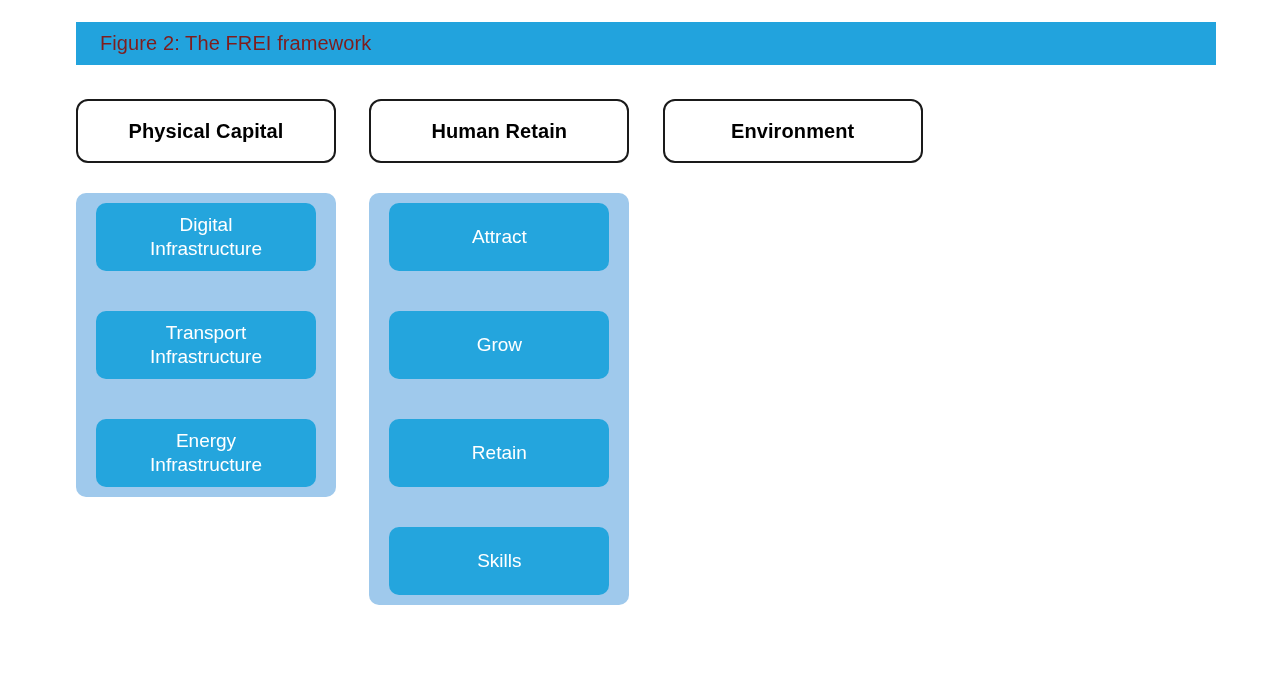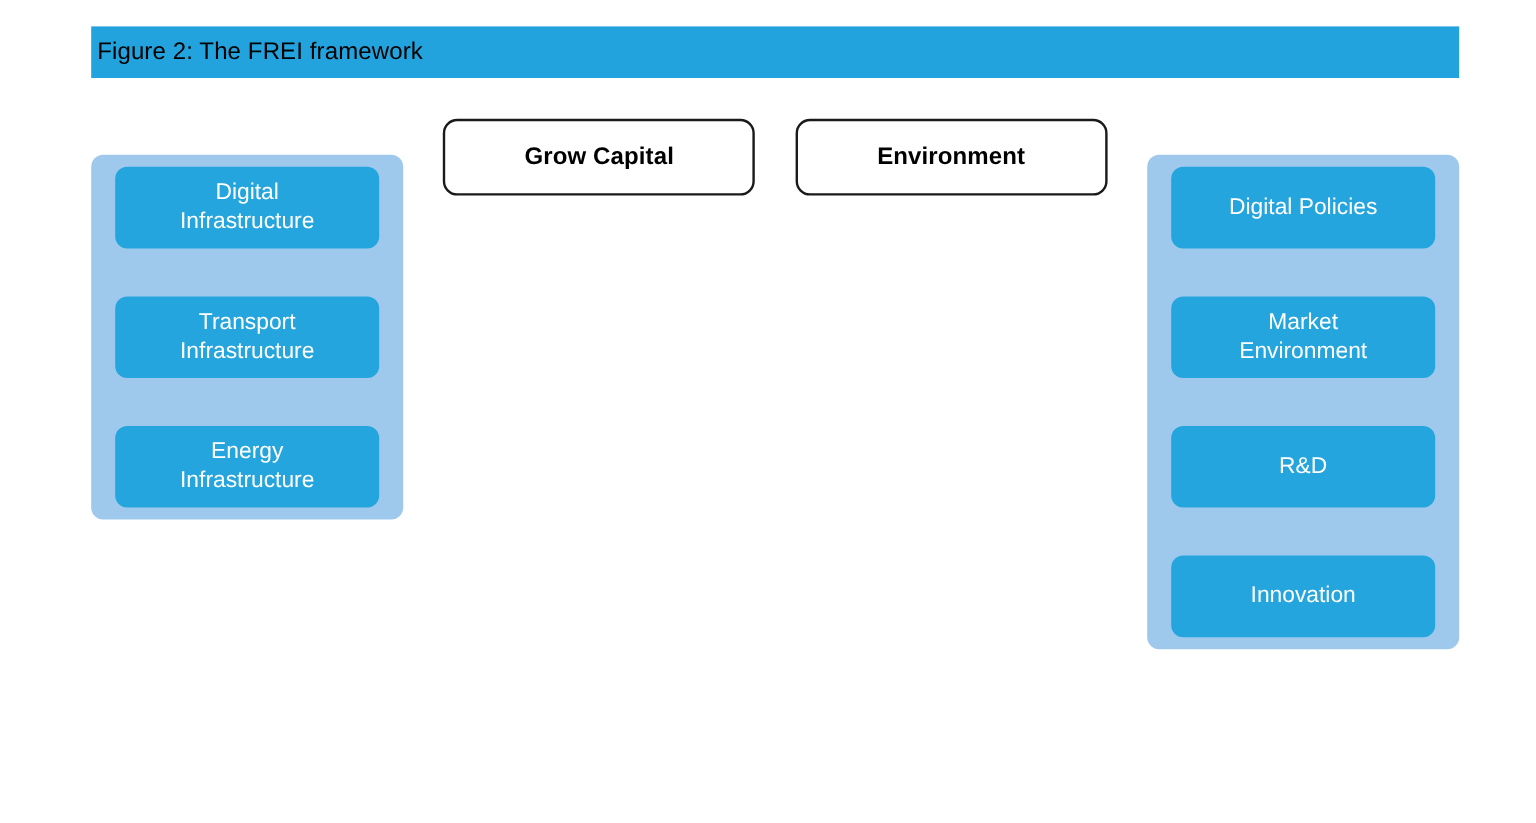--- a/index.html
+++ b/index.html
@@ -28,25 +28,25 @@
     position: absolute;
     left: 76px;
     top: 22px;
     width: 1140px;
     height: 43px;
     background: #22A3DD;
     display: flex;
     align-items: center;
   }
   .title-bar .title-text {
-    color: #000000;
+    color: #7f1d1d;
     font-size: 20px;
     font-weight: 400;
     letter-spacing: 0.1px;
-    padding-left: 5px;
+    padding-left: 24px;
     white-space: nowrap;
   }
 
   
   .columns {
     position: absolute;
     left: 76px;
     top: 99px;
     width: 1140px;
     height: 560px;
@@ -118,56 +118,59 @@
 
 <div id="figure-root">
 
   <div class="title-bar">
     <span class="title-text">Figure 2: The FREI framework</span>
   </div>
 
   <div class="columns">
 
     <div class="column">
+      <div class="pillar-header">
+        <span class="pillar-title">Physical Capital</span>
+      </div>
       <div class="subindex-group">
         <div class="subindex">
           <span class="subindex-label">Digital<br>Infrastructure</span>
         </div>
         <div class="subindex">
           <span class="subindex-label">Transport<br>Infrastructure</span>
         </div>
         <div class="subindex">
           <span class="subindex-label">Energy<br>Infrastructure</span>
         </div>
       </div>
     </div>
 
     <div class="column">
       <div class="pillar-header">
-        <span class="pillar-title">Grow Capital</span>
+        <span class="pillar-title">Human Retain</span>
+      </div>
+      <div class="subindex-group">
+        <div class="subindex">
+          <span class="subindex-label">Attract</span>
+        </div>
+        <div class="subindex">
+          <span class="subindex-label">Grow</span>
+        </div>
+        <div class="subindex">
+          <span class="subindex-label">Retain</span>
+        </div>
+        <div class="subindex">
+          <span class="subindex-label">Skills</span>
+        </div>
       </div>
     </div>
 
     <div class="column">
       <div class="pillar-header">
         <span class="pillar-title">Environment</span>
       </div>
     </div>
 
     <div class="column">
-      <div class="subindex-group">
-        <div class="subindex">
-          <span class="subindex-label">Digital Policies</span>
-        </div>
-        <div class="subindex">
-          <span class="subindex-label">Market<br>Environment</span>
-        </div>
-        <div class="subindex">
-          <span class="subindex-label">R&amp;D</span>
-        </div>
-        <div class="subindex">
-          <span class="subindex-label">Innovation</span>
-        </div>
-      </div>
     </div>
 
   </div>
 </div>
 
 </body></html>

